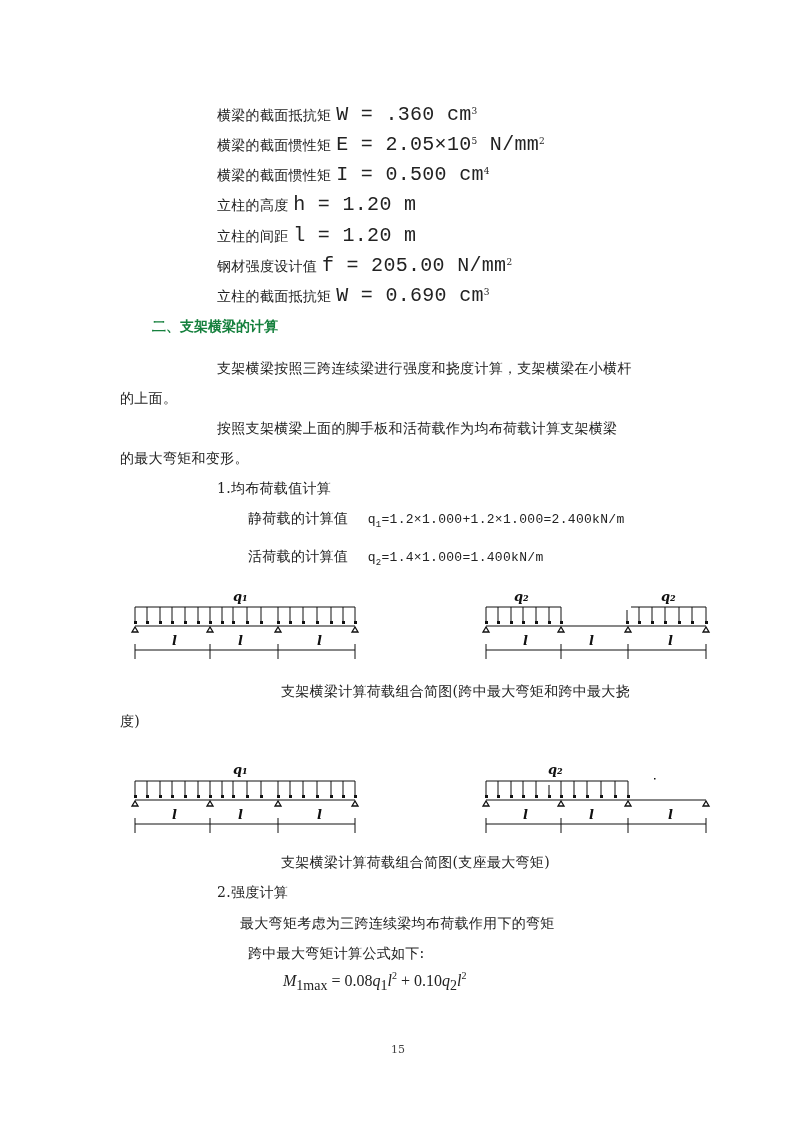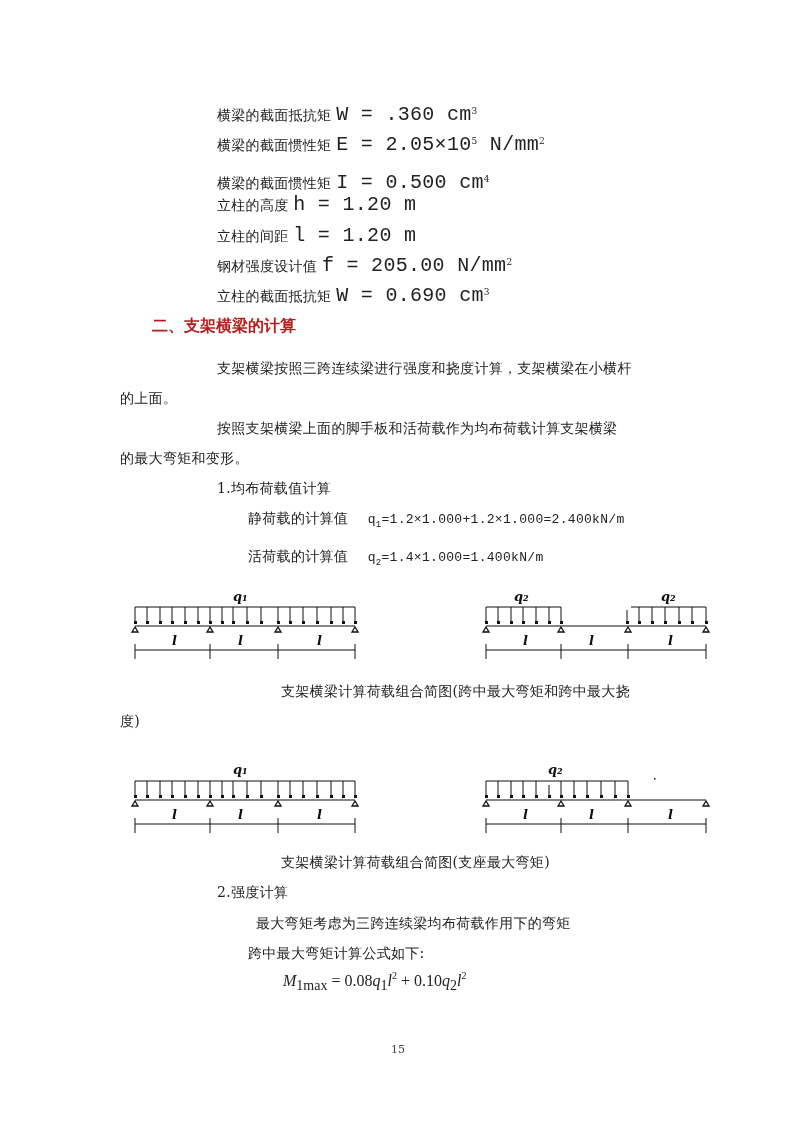--- a/index.html
+++ b/index.html
@@ -1,42 +1,42 @@
 <!DOCTYPE html>
 <html><head>
 <meta charset="utf-8">
 <style>
   html, body { margin:0; padding:0; background:#ffffff; }
   body { width:793px; height:1122px; position:relative; overflow:hidden;
          font-family:"DejaVu Serif", "Liberation Serif", serif; color:#222; }
   .line { position:absolute; font-size:14px; white-space:nowrap; line-height:18px; letter-spacing:0.3px; }
   .mono { font-family:"Liberation Mono", "DejaVu Sans Mono", monospace; font-size:20px; }
   .heading { position:absolute; font-family:Liberation Mono, monospace;
-             font-weight:bold; font-size:16px; line-height:22px; color:#b91c1c; }
+             font-weight:bold; font-size:14px; line-height:22px; color:#15803d; }
   sup { font-size:9px; vertical-align:6px; line-height:0; }
   .formula { position:absolute; font-family:"Liberation Serif", "DejaVu Serif", serif; font-size:16px; white-space:nowrap; }
   .formula i { font-style:italic; }
   .formula sub { font-size:14px; vertical-align:-4px; line-height:0; }
   .formula sup { font-size:10px; vertical-align:7px; }
   .page-num { position:absolute; font-size:11px; color:#444; }
   svg.diagram { position:absolute; overflow:visible; }
   svg text { font-family:"DejaVu Serif", serif; font-style:italic; font-weight:bold; font-size:13px; fill:#111; }
 </style>
 </head>
 <body>
 
 <div class="line" style="left:217px;top:106px;">
   <span>横梁的截面抵抗矩</span>
   <span class="mono">W = .360 cm</span><sup>3</sup>
 </div>
 <div class="line" style="left:217px;top:136px;">
   <span>横梁的截面惯性矩</span>
   <span class="mono">E = 2.05×10</span><sup>5</sup><span class="mono"> N/mm</span><sup>2</sup>
 </div>
-<div class="line" style="left:217px;top:174px;">
+<div class="line" style="left:217px;top:166px;">
   <span>横梁的截面惯性矩</span>
   <span class="mono">I = 0.500 cm</span><sup>4</sup>
 </div>
 <div class="line" style="left:217px;top:196px;">
   <span>立柱的高度</span>
   <span class="mono">h = 1.20 m</span>
 </div>
 <div class="line" style="left:217px;top:227px;">
   <span>立柱的间距</span>
   <span class="mono">l = 1.20 m</span>
@@ -285,20 +285,20 @@
   </g>
   <text x="72" y="17">q₂</text>
   <text x="47" y="62">l</text>
   <text x="113" y="62">l</text>
   <text x="192" y="62">l</text>
 </svg>
 
 <div class="line" style="left:281px;top:853px;">支架横梁计算荷载组合简图(支座最大弯矩)</div>
 
 <div class="line" style="left:217px;top:883px;">2.强度计算</div>
-<div class="line" style="left:256px;top:914px;">最大弯矩考虑为三跨连续梁均布荷载作用下的弯矩</div>
+<div class="line" style="left:240px;top:914px;">最大弯矩考虑为三跨连续梁均布荷载作用下的弯矩</div>
 <div class="line" style="left:248px;top:944px;">跨中最大弯矩计算公式如下:</div>
 
 <div class="formula" style="left:283px;top:972px;">
   <i>M</i><sub>1max</sub><span> = 0.08</span><i>q</i><sub>1</sub><i>l</i><sup>2</sup><span> + 0.10</span><i>q</i><sub>2</sub><i>l</i><sup>2</sup>
 </div>
 
 <div class="page-num" style="left:391px;top:1043px;">15</div>
 
 </body></html>

